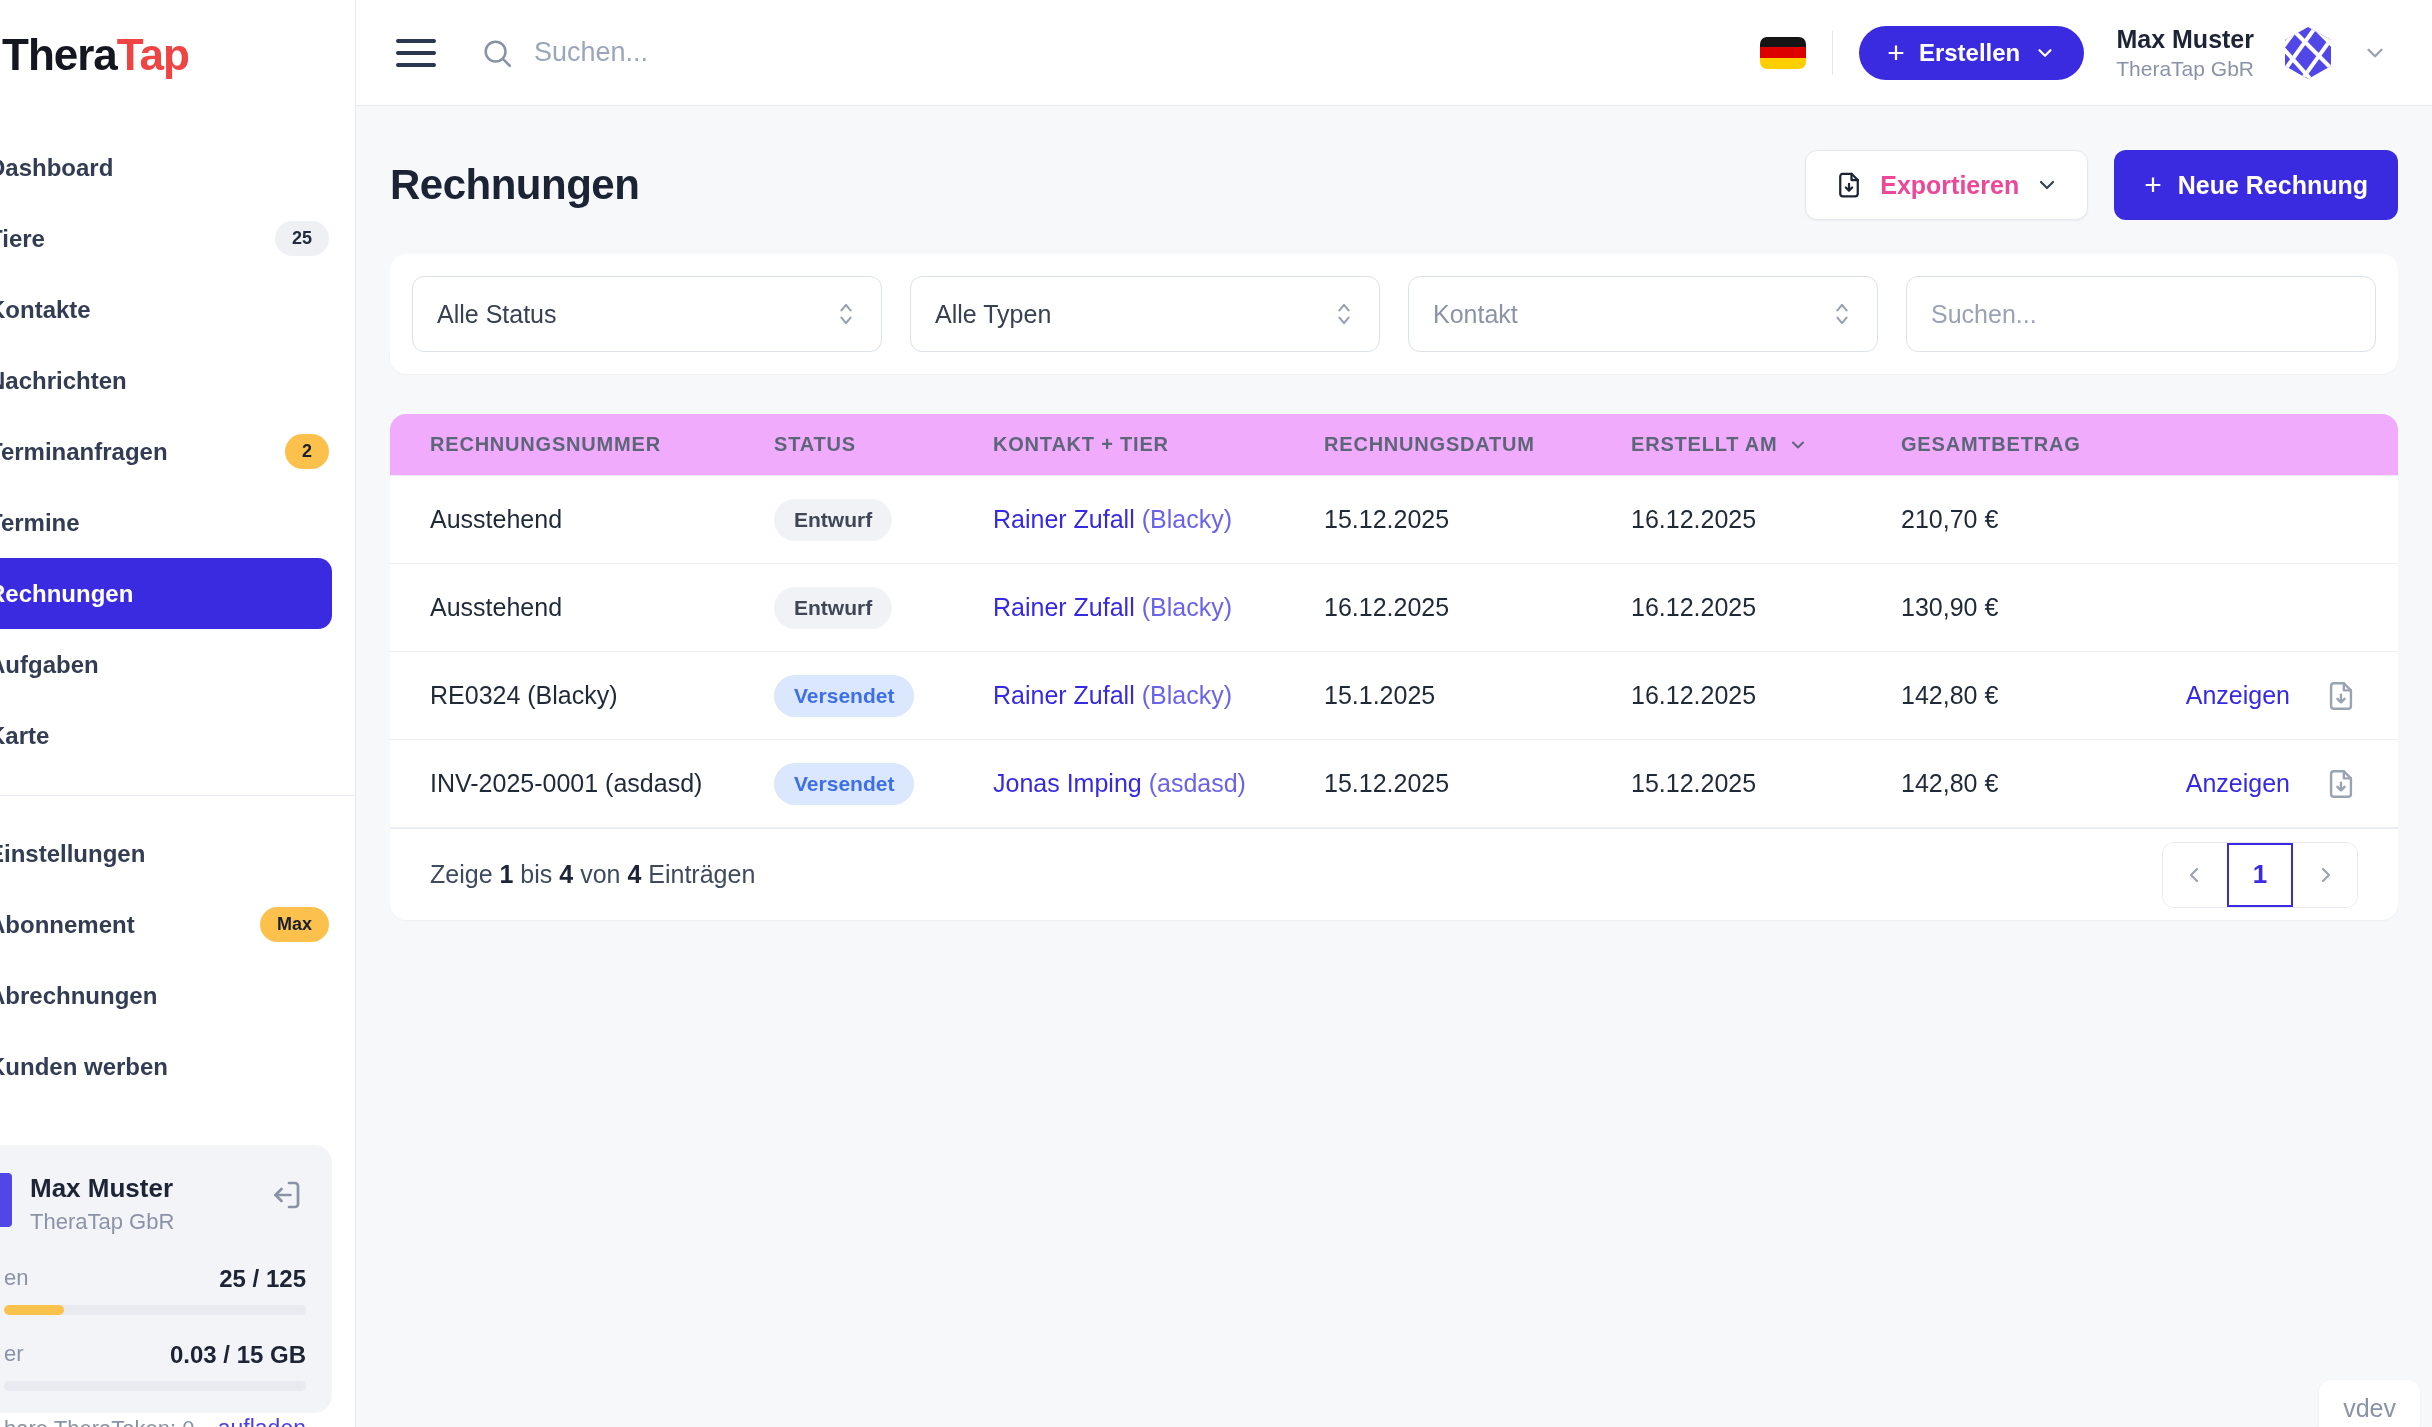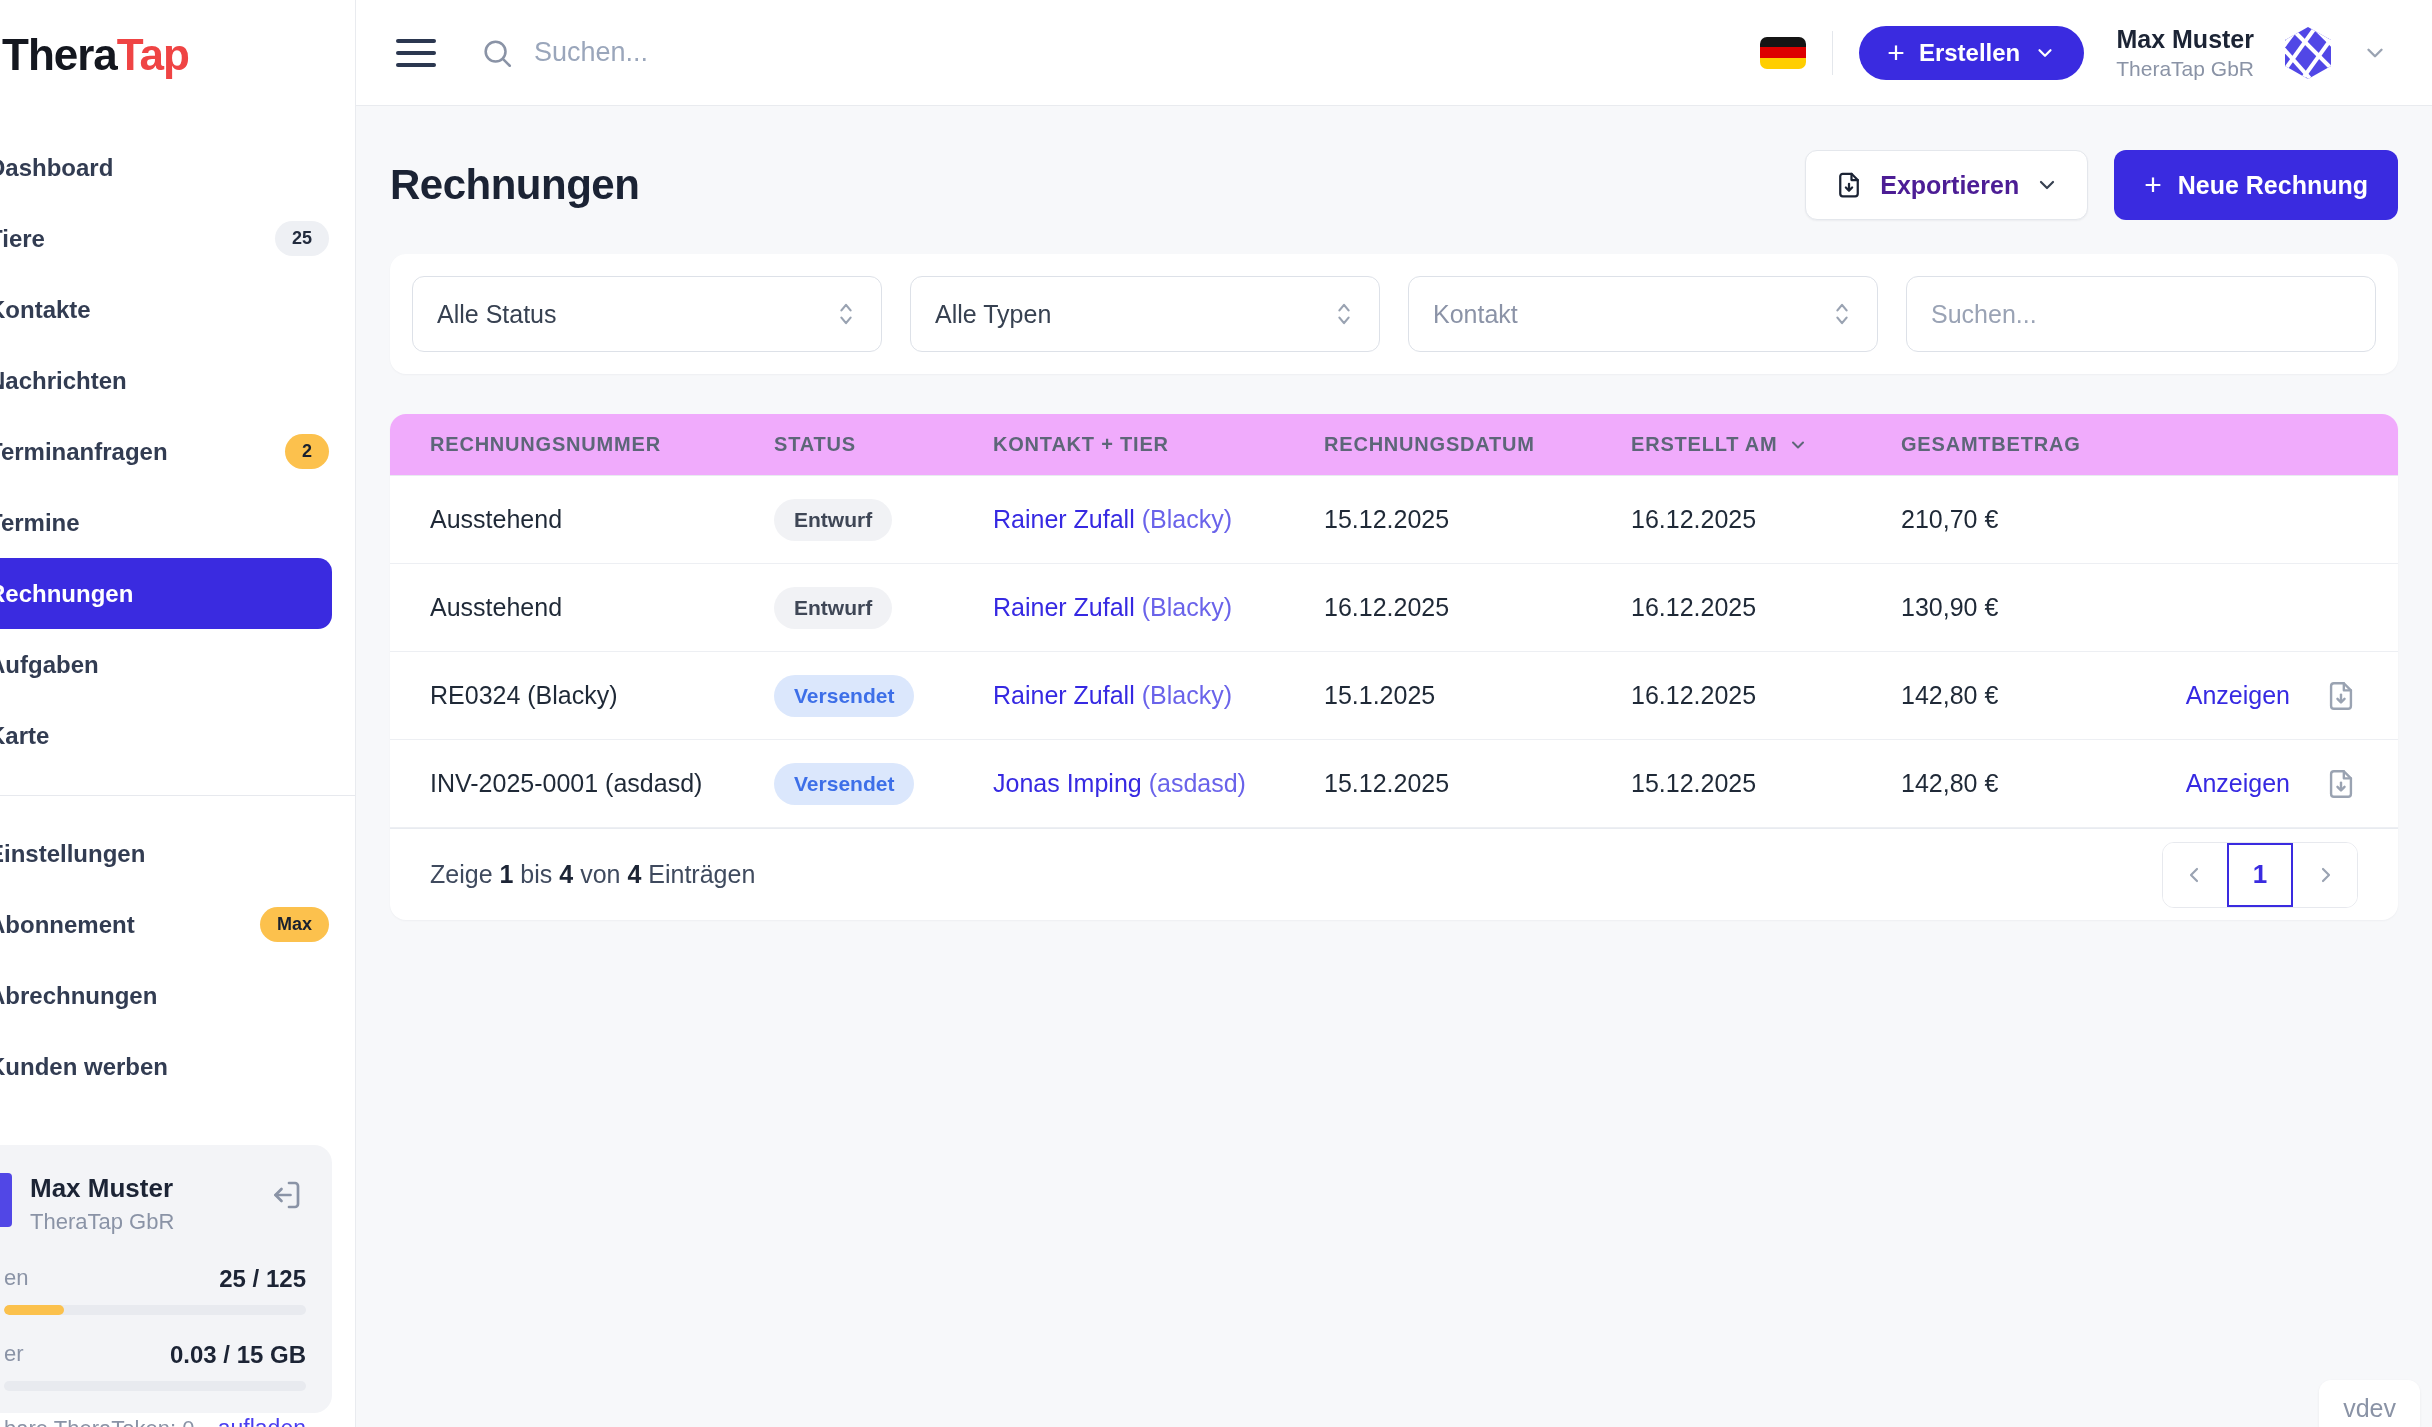--- a/index.html
+++ b/index.html
@@ -76,21 +76,21 @@
   .user-block { text-align:right; margin-left:6px; }
   .user-block .n { font-size:25px; font-weight:700; color:#1c2435; }
   .user-block .o { font-size:21px; color:#8a93a6; margin-top:3px; }
   .avatar { width:56px; height:56px; cursor:pointer; }
   
   .content { padding:0 34px; }
   .title-row { display:flex; align-items:center; justify-content:space-between; margin-top:44px; }
   .page-title { font-size:42px; font-weight:700; color:#1b2334; letter-spacing:-0.5px; }
   .title-actions { display:flex; gap:26px; }
   .btn-export {
-    display:flex; align-items:center; gap:16px; background:#fff; color:#4c1d95;
+    display:flex; align-items:center; gap:16px; background:#fff; color:#ec4899;
     border:1.5px solid #e4e7ec; border-radius:12px; height:70px; padding:0 28px;
     font-size:25px; font-weight:700; cursor:pointer; font-family:inherit;
     box-shadow:0 1px 2px rgba(16,24,40,.05);
   }
   .btn-new {
     display:flex; align-items:center; gap:16px; background:#3a2be0; color:#fff;
     border:none; border-radius:12px; height:70px; padding:0 30px;
     font-size:25px; font-weight:700; cursor:pointer; font-family:inherit;
   }
   .plus { font-size:30px; font-weight:400; line-height:1; }

